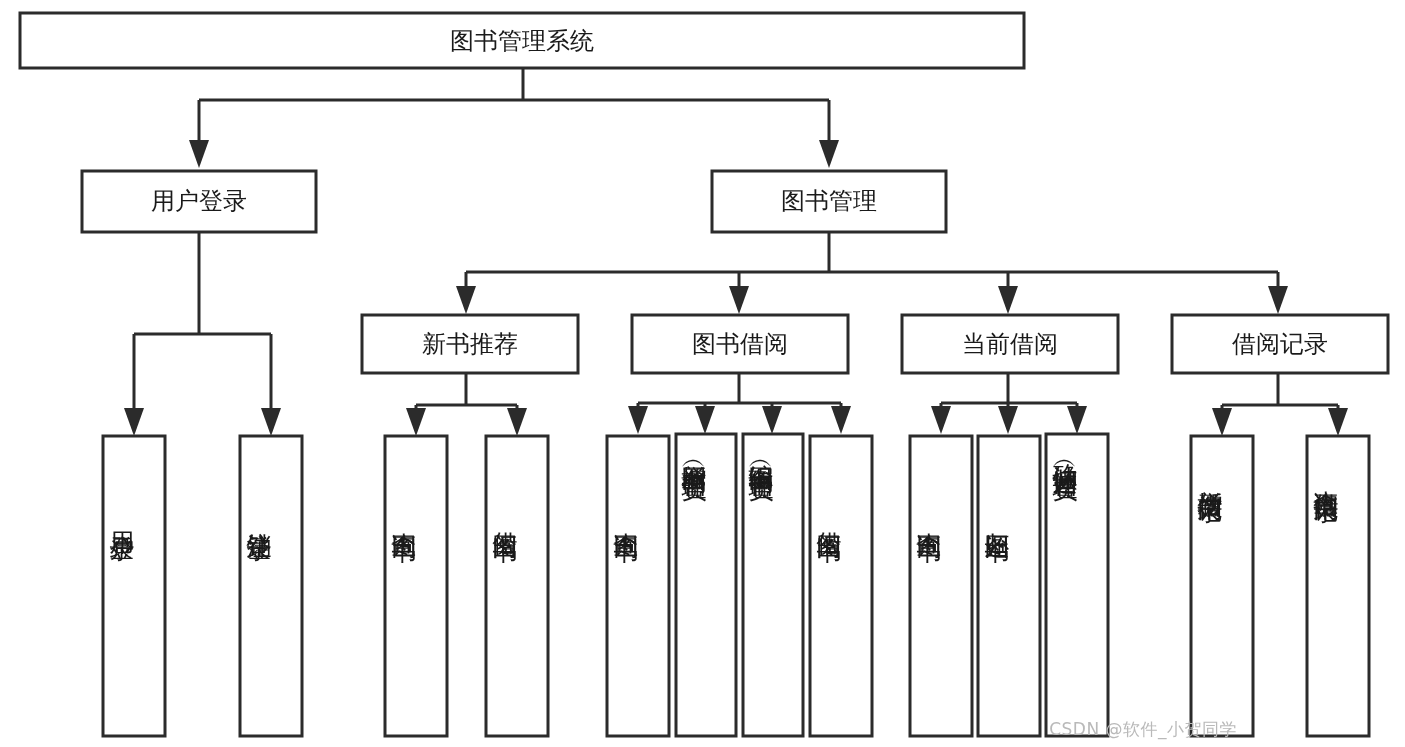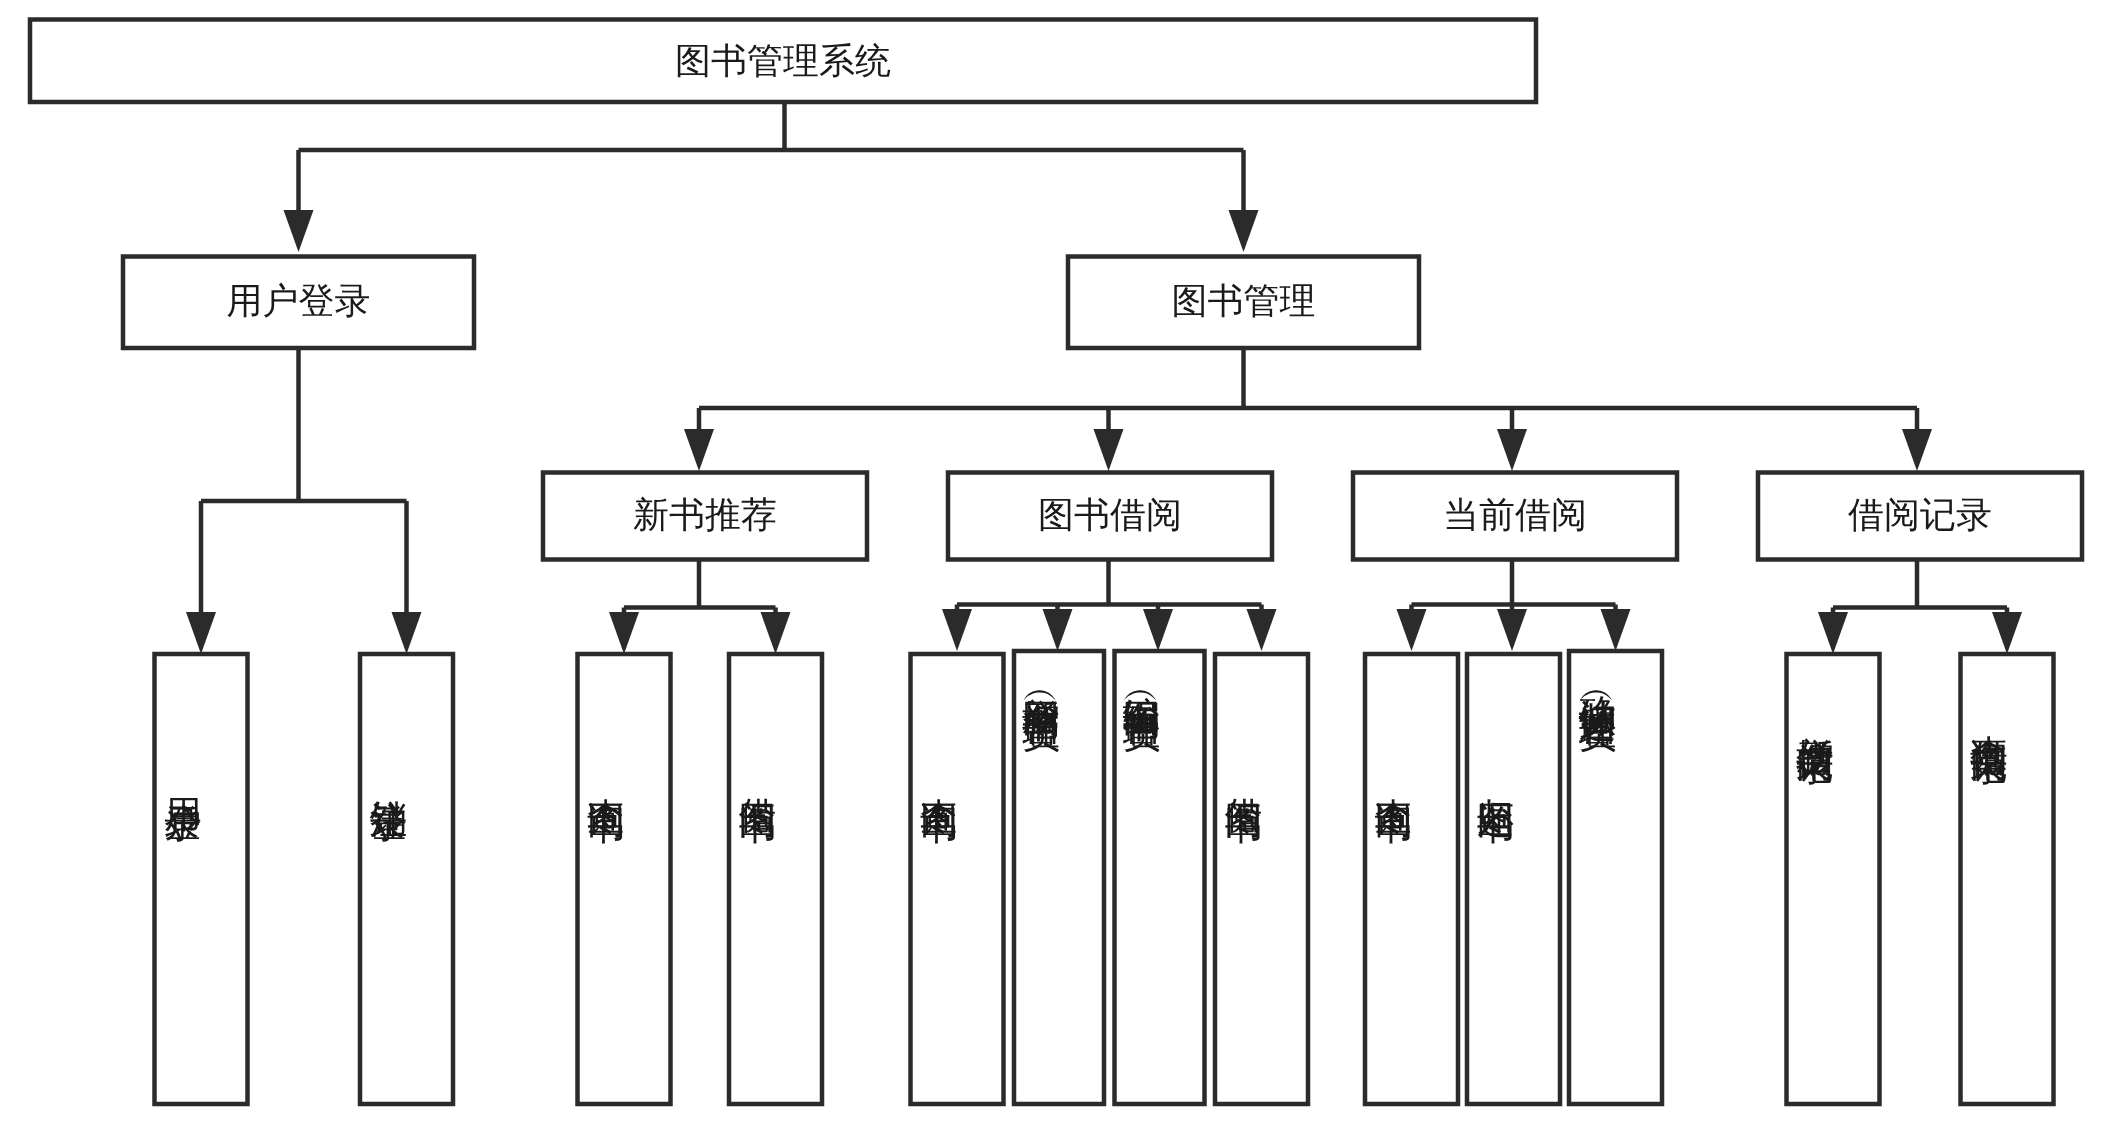--- a/index.html
+++ b/index.html
@@ -204,13 +204,14 @@
   <div class="leaf-label" style="left:747px; top:444px; height:290px;">编辑图书（管理员）</div>
   <div class="leaf-label" style="left:815px; top:512px; height:220px;">借阅图书</div>
 
   <div class="leaf-label" style="left:915px; top:512px; height:220px;">查询图书</div>
   <div class="leaf-label" style="left:983px; top:512px; height:220px;">归还图书</div>
   <div class="leaf-label" style="left:1051px; top:444px; height:290px;">确认归还（管理员）</div>
 
   <div class="leaf-label" style="left:1196px; top:470px; height:260px;">新增借阅记录</div>
   <div class="leaf-label" style="left:1312px; top:470px; height:260px;">查询借阅记录</div>
 
+  <div id="watermark">CSDN @软件_小贺同学</div>
 </div>
 
 </body></html>

